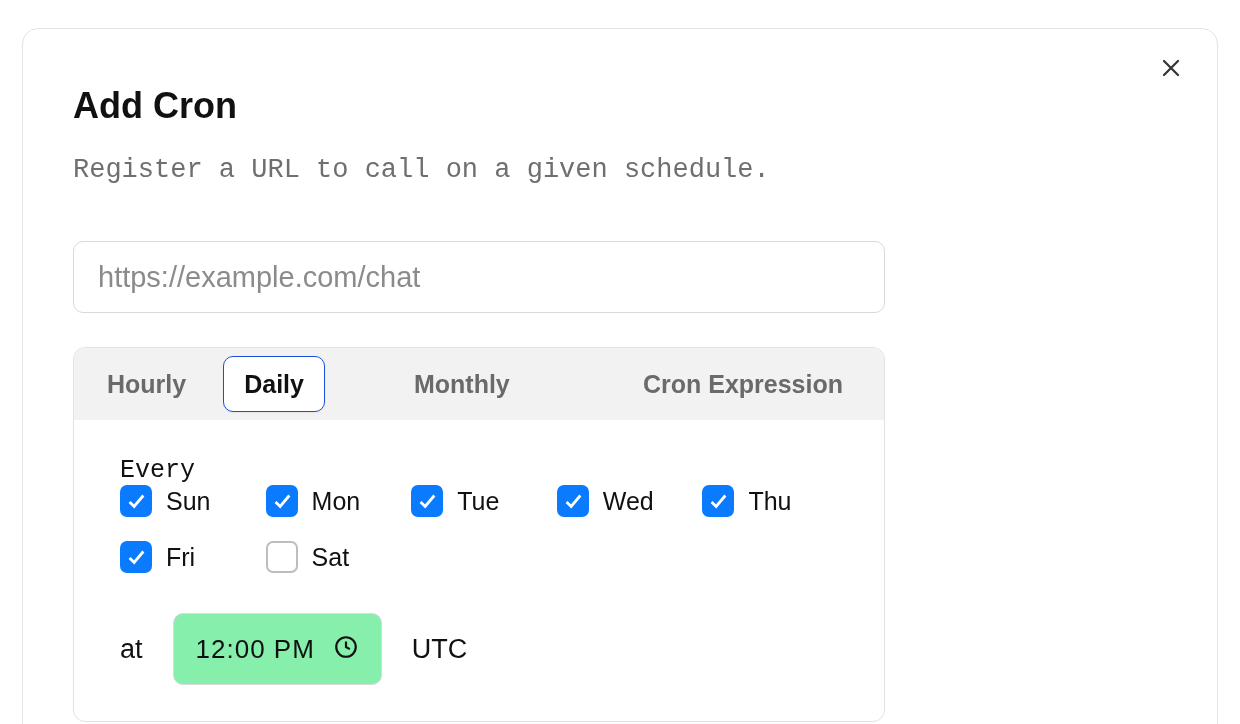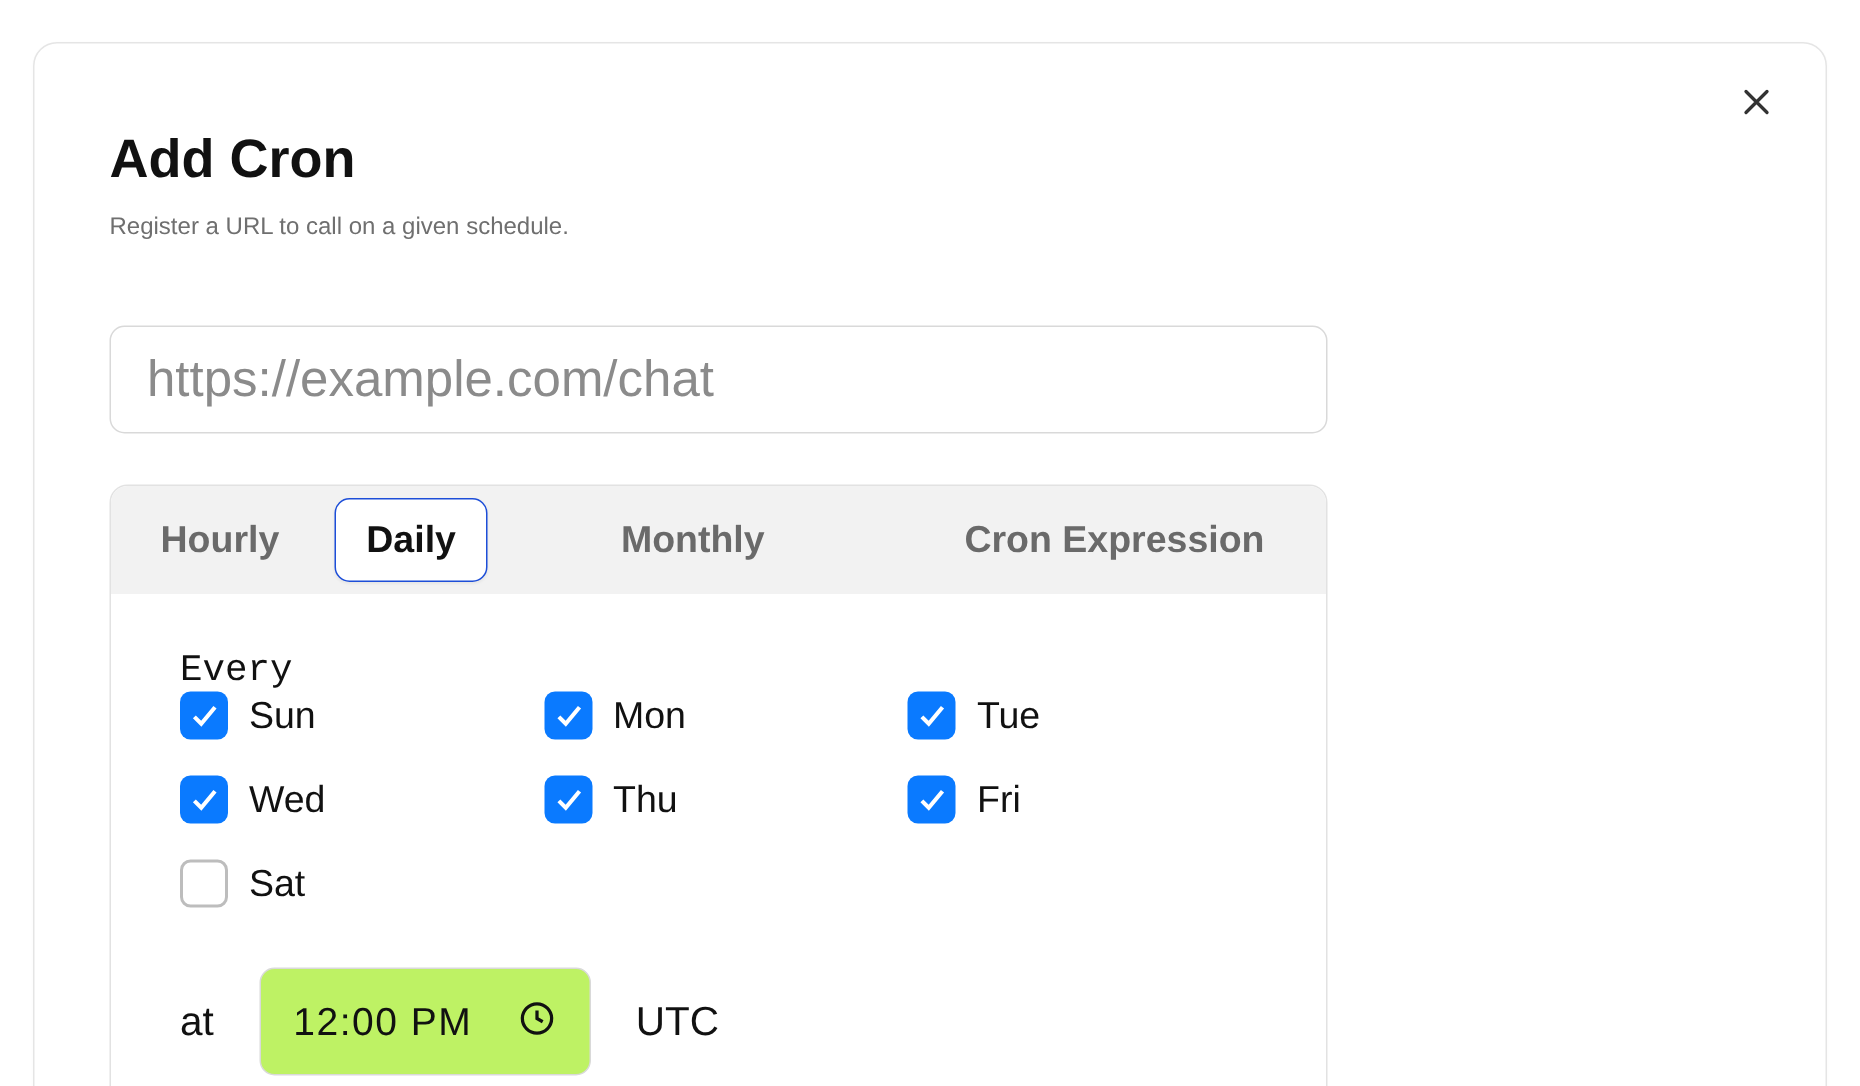--- a/index.html
+++ b/index.html
@@ -35,23 +35,24 @@
       color: #333;
     }
     .close-btn svg { width: 24px; height: 24px; }
     .title {
       font-size: 36px;
       font-weight: 700;
       color: #111;
       margin-top: 6px;
     }
     .subtitle {
-      font-size: 16px;
+      font-size: 27px;
       color: #6f6f6f;
-      margin-top: 16px;
+      margin-top: 28px;
+      font-family: Liberation Mono, monospace;
     }
     .form {
       margin-top: 56px;
     }
     .row {
       display: flex;
       align-items: flex-start;
       margin-bottom: 34px;
     }
     .row-label {
@@ -67,21 +68,21 @@
       flex: 1;
       min-width: 0;
     }
     .url-input {
       width: 100%;
       max-width: 812px;
       height: 72px;
       border: 1px solid #d9d9d9;
       border-radius: 10px;
       padding: 16px 24px;
-      font-size: 34px;
+      font-size: 29px;
       color: #a21caf;
       outline: none;
     }
     .url-input::placeholder { color: #8b8b8b; }
 
     .schedule-box {
       width: 812px;
       border: 1px solid #e2e2e2;
       border-radius: 12px;
       overflow: hidden;
@@ -122,21 +123,21 @@
       padding: 36px 46px 36px;
     }
     .every-label {
       font-size: 25px;
       font-weight: 500;
       color: #111;
       font-family: Liberation Mono, monospace;
     }
     .days-grid {
       display: grid;
-      grid-template-columns: repeat(3, 1fr);
+      grid-template-columns: repeat(5, 1fr);
       row-gap: 24px;
       column-gap: 10px;
       margin-bottom: 40px;
     }
     .day {
       display: flex;
       align-items: center;
       gap: 14px;
     }
     .cbx {
@@ -167,26 +168,26 @@
       align-items: center;
       gap: 30px;
     }
     .at-label, .tz-label {
       font-size: 27px;
       color: #111;
     }
     .time-field {
       display: flex;
       align-items: center;
-      gap: 30px;
+      gap: 18px;
       height: 72px;
       border: 1px solid #d9d9d9;
       border-radius: 10px;
       padding: 0 22px;
-      background: #bef264;
+      background: #86efac;
       cursor: pointer;
     }
     .time-value {
       font-size: 26px;
       letter-spacing: 1px;
       color: #111;
     }
     .clock-icon svg { width: 26px; height: 26px; stroke: #111; stroke-width: 2; fill: none; }
   </style>
 </head>

